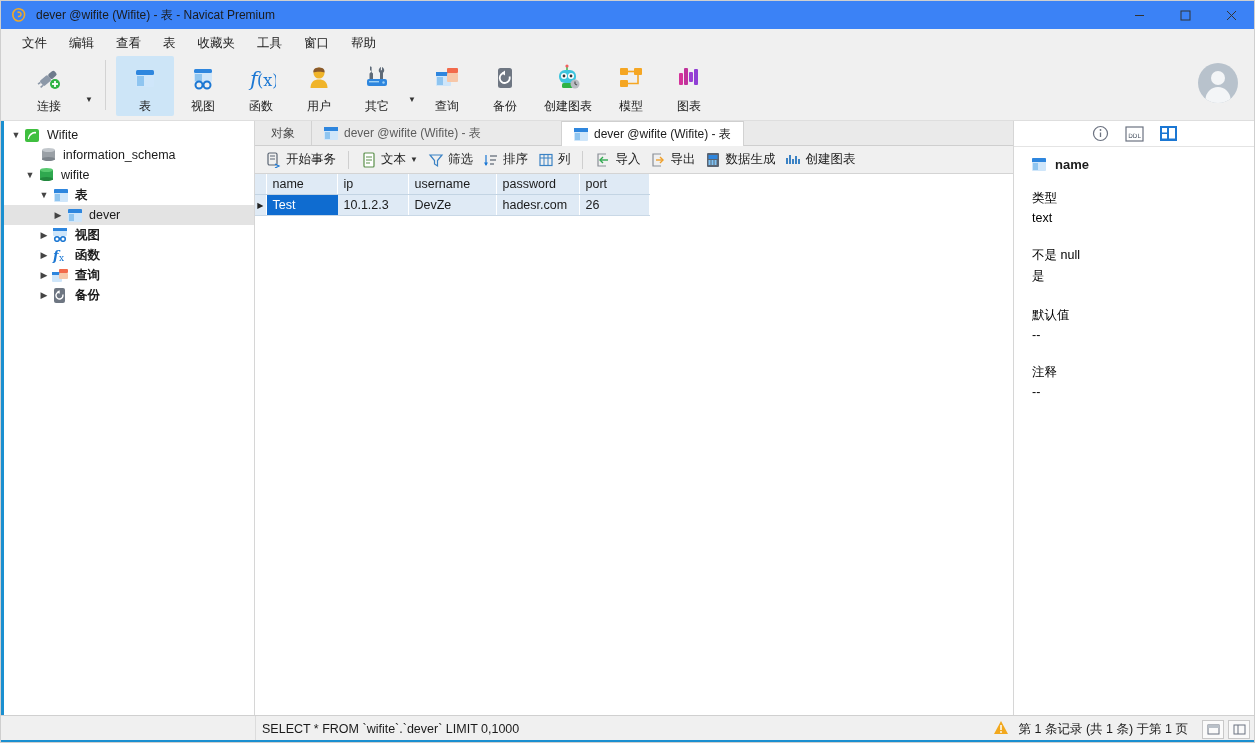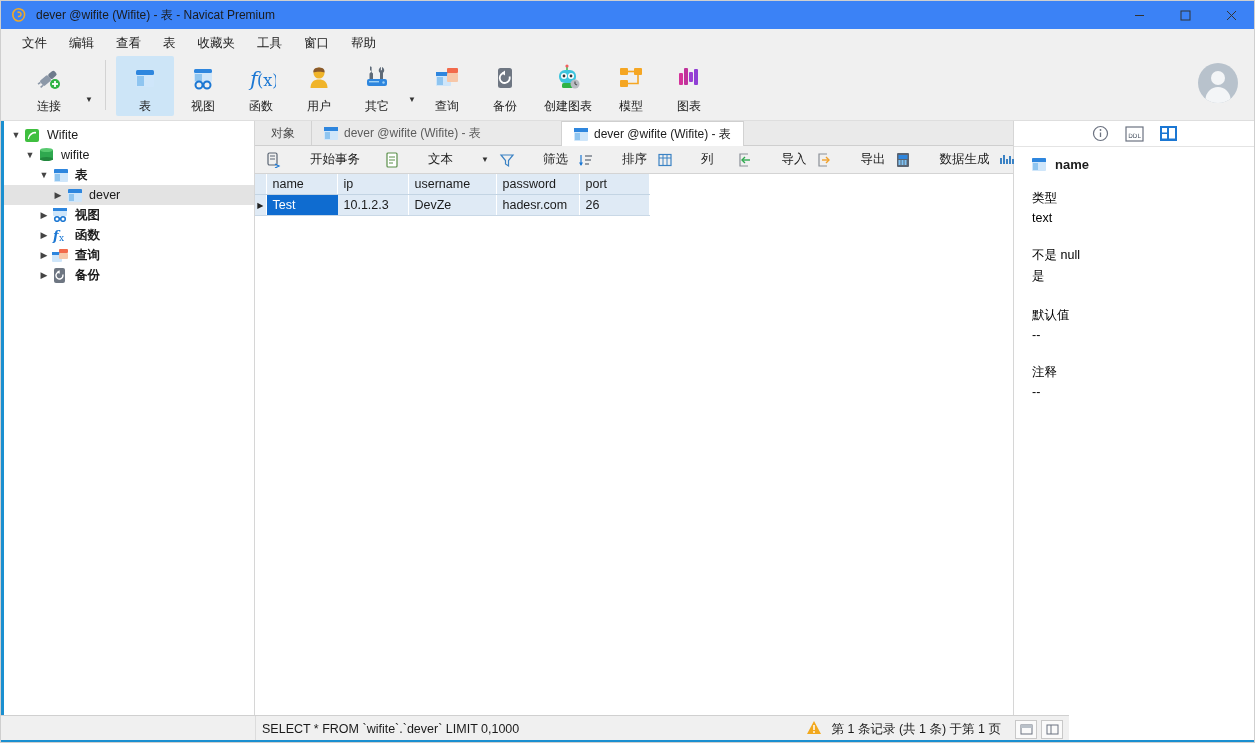--- a/index.html
+++ b/index.html
@@ -217,21 +217,20 @@
     border-bottom: 1px solid #d4d4d4;
     display: flex; align-items: center;
     padding-left: 6px;
     font-size: 12.5px; color: #1b1b1b;
   }
   .gb-btn {
     display: flex; align-items: center;
     height: 22px; padding: 0 5px;
     border-radius: 2px;
     white-space: nowrap;
-    gap: 24px;
   }
   .gb-ico {
     width: 16px; height: 16px; margin-right: 4px;
     display: flex; align-items: center; justify-content: center;
     position: relative; flex: 0 0 16px;
   }
   .gb-sep { width: 1px; height: 18px; background: #cfcfcf; margin: 0 7px; }
   .gb-caret { font-size: 8px; margin-left: 4px; color: #333; }
   
   .grid-area {
@@ -336,21 +335,21 @@
   .rp-field .fico .c {
     position: absolute; left: 1px; top: 5px; width: 5px; height: 7px;
     background: #8fc5f0;
   }
   .rp-fname { font-size: 13px; font-weight: bold; color: #1b1b1b; }
   .rp-key { font-size: 12.5px; color: #000000; margin-bottom: 4px; }
   .rp-val { font-size: 12.5px; color: #000000; margin-bottom: 22px; }
   
   .statusbar {
     position: absolute; left: 0; bottom: 0;
-    width: 1068px; height: 27px;
+    width: 1255px; height: 27px;
     background: #f0f0f0;
     border-top: 1px solid #d0d0d0;
     display: flex; align-items: center;
     font-size: 12.5px; color: #1b1b1b;
   }
   .sb-left { width: 255px; flex: 0 0 255px; border-right: 1px solid #dcdcdc; height: 27px;}
   .sb-sql { padding-left: 6px; white-space: nowrap; }
   .sb-spacer { flex: 1 1 auto; }
   .warn-ico { margin: 0 10px 0 0; }
   .sb-rec { margin-right: 14px; white-space: nowrap; }
@@ -595,20 +594,30 @@
         <div class="twisty">▼</div>
         <div class="tree-ico">
           <svg width="16" height="15" viewBox="0 0 16 15">
             <rect x="1" y="1" width="14" height="13" rx="2" fill="#3fbf3f"></rect>
             <path d="M4 11 C4 6,9 3,12 4 L12 5.5 C9.5 5,5.5 7,5 11 Z" fill="#fff"></path>
           </svg>
         </div>
         <span class="tlabel">Wifite</span>
       </div>
 
+      <div class="tree-row" style="padding-left:36px">
+        <div class="tree-ico">
+          <div class="cyl">
+            <div class="mid" style="background:#9aa0a6"></div>
+            <div class="top" style="background:#c2c7cc"></div>
+            <div class="bot" style="background:#7d848b"></div>
+          </div>
+        </div>
+        <span class="tlabel">information_schema</span>
+      </div>
 
 
       <div class="tree-row" style="padding-left:18px">
         <div class="twisty">▼</div>
         <div class="tree-ico">
           <div class="cyl">
             <div class="mid" style="background:#2fa84f"></div>
             <div class="top" style="background:#57c96f"></div>
             <div class="bot" style="background:#22883e"></div>
           </div>

